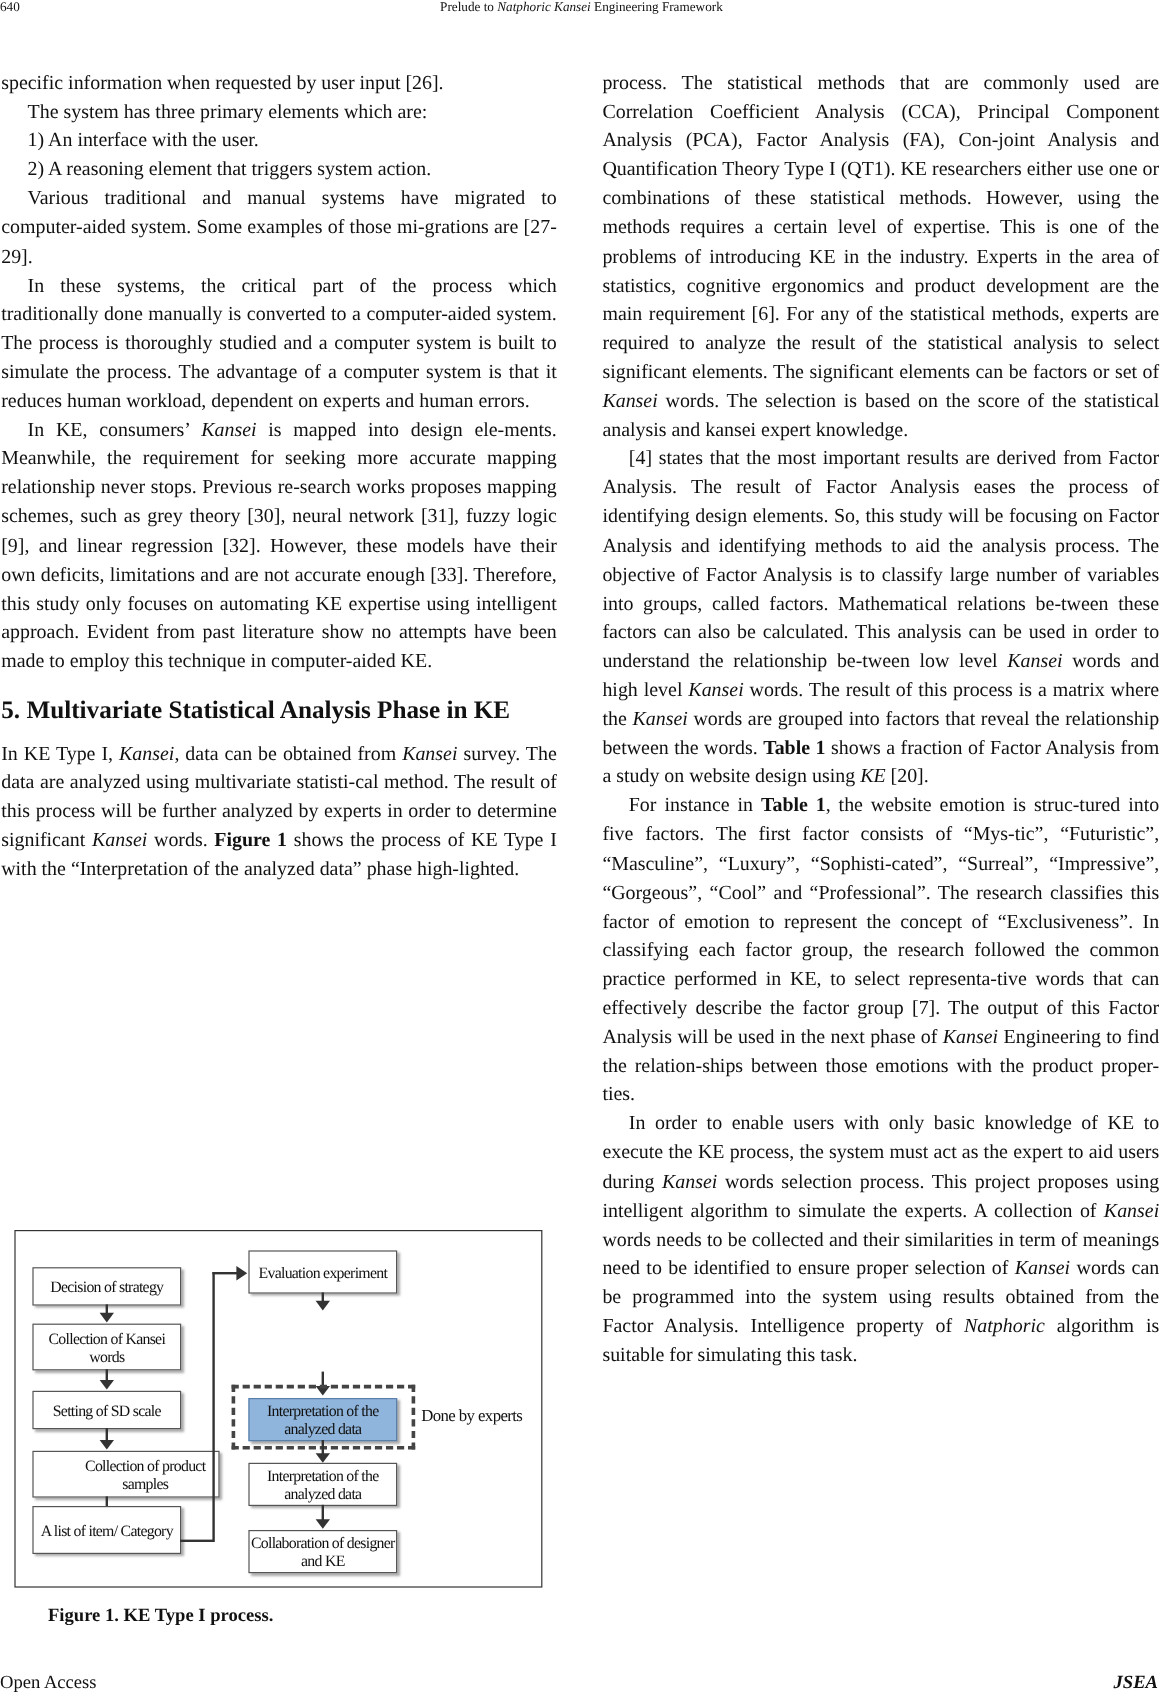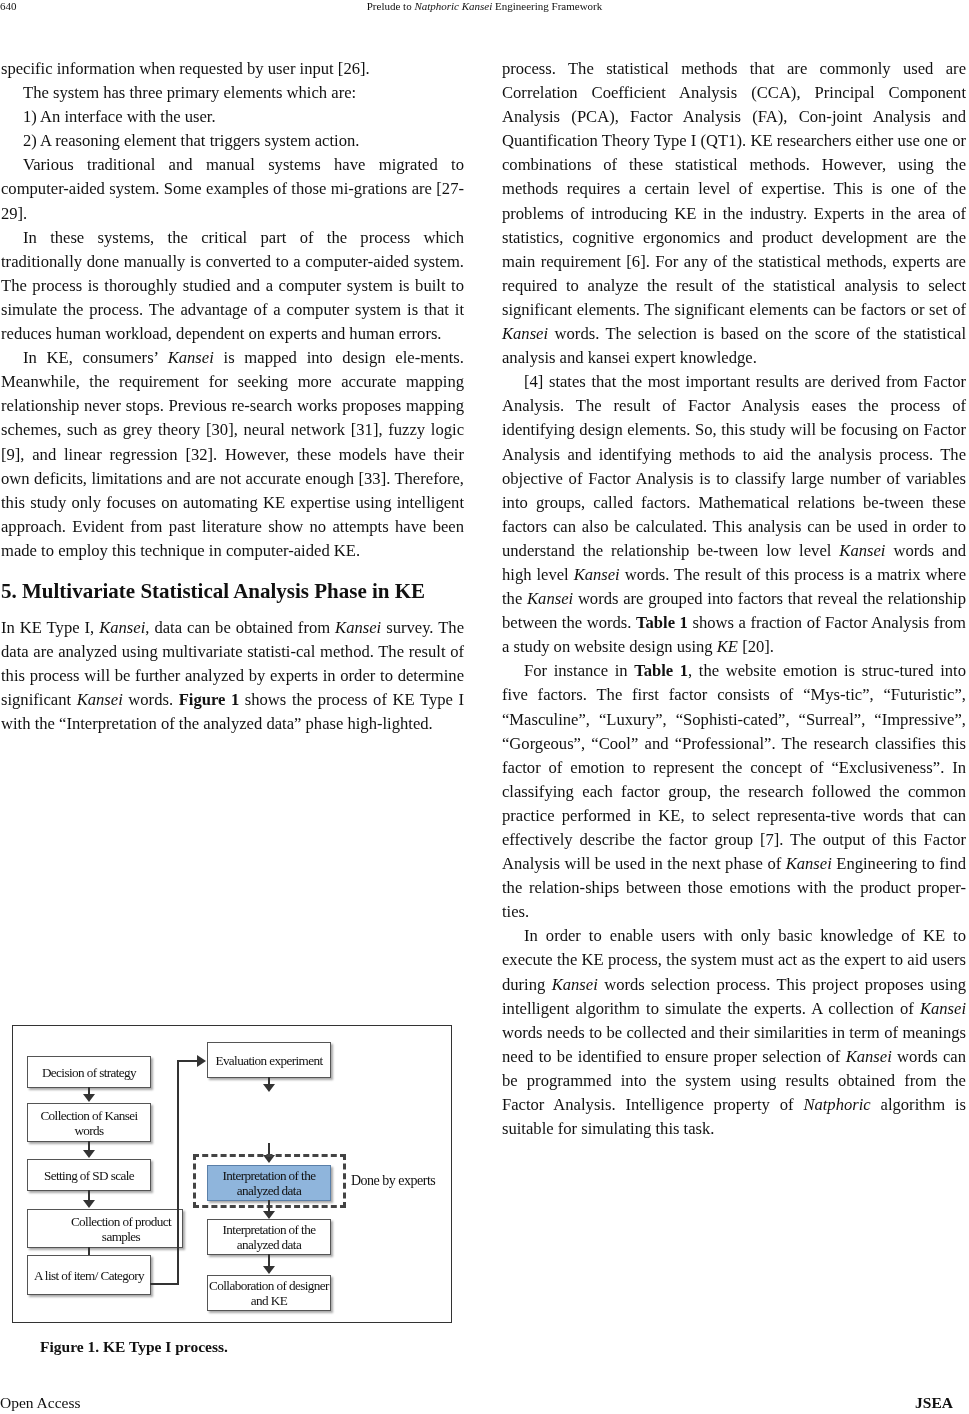--- a/index.html
+++ b/index.html
@@ -21,21 +21,21 @@
          font-size:13.2px; line-height:15px; text-align:center; display:flex; align-items:center; justify-content:center;
          letter-spacing:-0.6px; color:#111; }
   .box.hl { background:#8fb5dc; border-color:#5a7fa8; }
   .arr { position:absolute; width:2px; background:#333; }
   .arr::after { content:""; position:absolute; left:-5px; bottom:-2px; border-left:6px solid transparent; border-right:6px solid transparent; border-top:8px solid #333; }
   .dash { position:absolute; border:3px dashed #444; box-sizing:border-box; }
   .lbl { position:absolute; font-size:14px; letter-spacing:-0.5px; }
   .cap { position:absolute; left:0; top:1338px; width:466px; text-align:left; font-weight:bold; font-size:15.5px;margin-left:40px; }
   .ftr { position:absolute; top:1394px; left:0; width:969px; font-size:15.5px; }
   .ftr .l { position:absolute; left:0; }
-  .ftr .r { position:absolute; right:16px; font-weight:bold; }
+  .ftr .r { position:absolute; right:4px; font-weight:bold; font-style:italic; }
 </style>
 </head>
 <body>
 
 <div class="hdr">
   <span class="pg">640</span>
   <span class="title"><span>Prelude to </span><i>Natphoric Kansei</i><span> Engineering Framework</span></span>
 </div>
 
 <div class="col" id="left">

